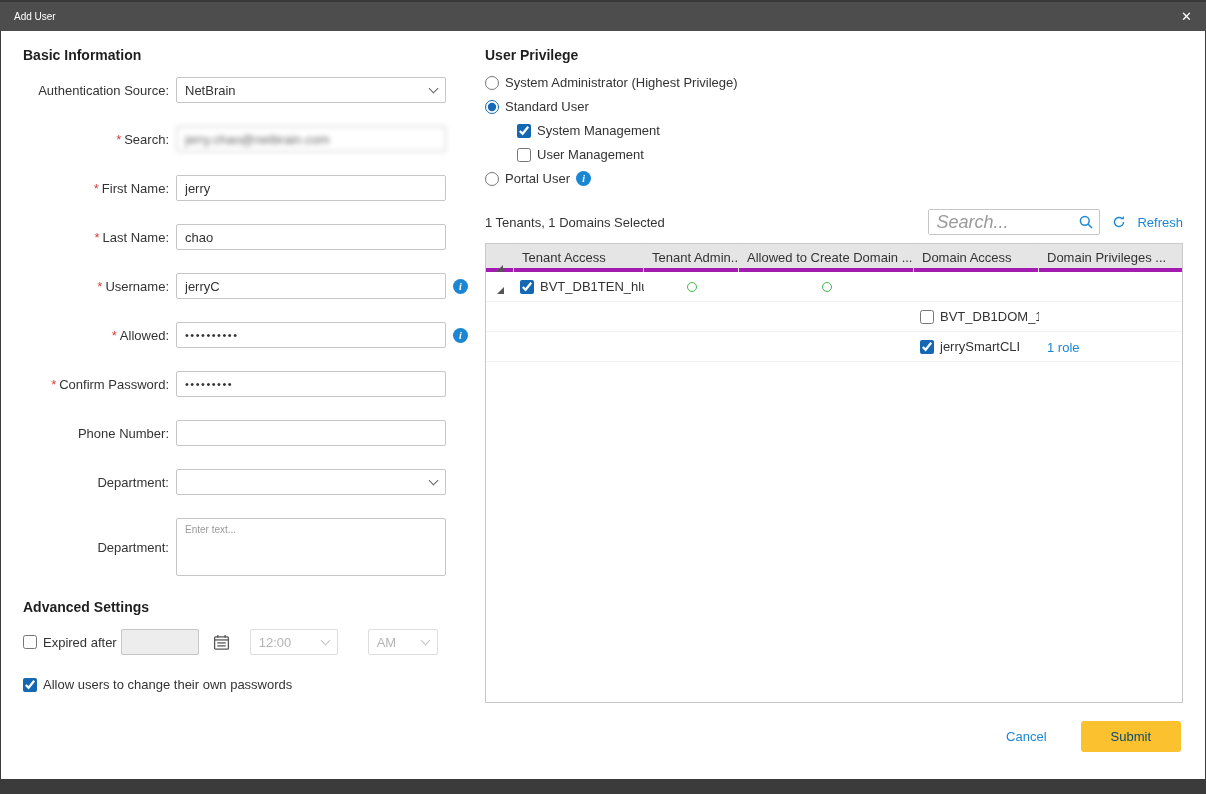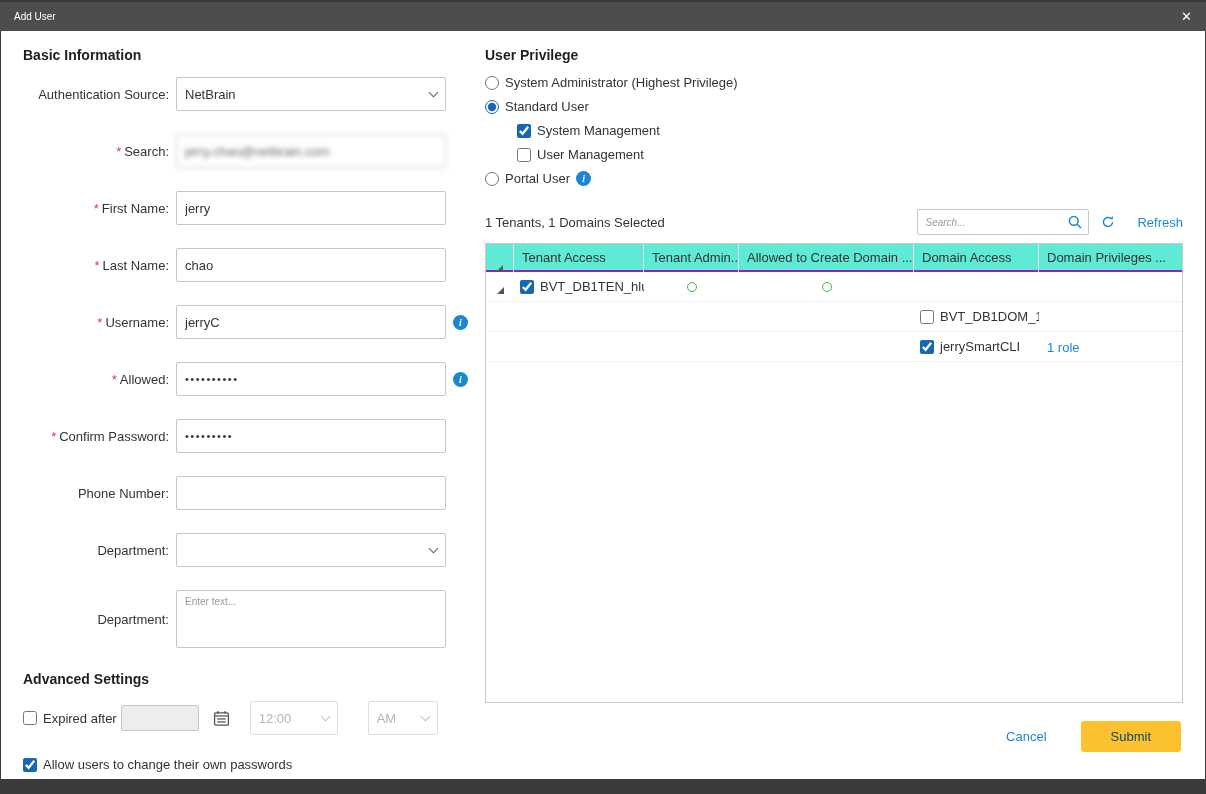--- a/index.html
+++ b/index.html
@@ -10,21 +10,21 @@
   .title{color:#fff;font-size:10px}
   .close{color:#fff;font-size:13px;cursor:pointer;line-height:1}
   .dialog-body{height:748px;background:#fff;margin:0 1px;display:flex;padding:16px 22px 0 22px;overflow:hidden}
 
   
   .left-col{width:446px;flex:none}
   h2.sec{font-size:14px;font-weight:700;color:#1f1f1f;margin-bottom:14px}
   .frow{display:flex;align-items:center;margin-bottom:23px}
   .flabel{width:146px;text-align:right;margin-right:7px;font-size:13px;color:#333;flex:none}
   .req{color:#d43f3a;margin-right:3px}
-  .txt,.sel{width:270px;height:26px;border:1px solid #c6c6c6;border-radius:2px;font-size:13px;color:#333;padding:16px 8px;background:#fff;font-family:inherit}
+  .txt,.sel{width:270px;height:26px;border:1px solid #c6c6c6;border-radius:2px;font-size:13px;color:#333;padding:8px 8px;background:#fff;font-family:inherit}
   .txt::placeholder{color:#9a9a9a}
   .sel{display:flex;align-items:center;justify-content:space-between;cursor:pointer}
   .chev{width:7px;height:7px;border-right:1.5px solid #666;border-bottom:1.5px solid #666;transform:rotate(45deg);margin-top:-4px;flex:none}
   .sel.dis{color:#b5b5b5;border-color:#dedede;cursor:default}
   .sel.dis .chev{border-color:#c4c4c4}
   .blurred{filter:blur(2.5px);color:#666}
   .pw{letter-spacing:1.5px;font-size:11px}
   .info{display:inline-flex;align-items:center;justify-content:center;width:15px;height:15px;border-radius:50%;background:#1b87d3;color:#fff;font-size:10px;font-weight:700;font-style:italic;margin-left:7px;flex:none;font-family:"Liberation Serif",serif;cursor:pointer}
   .ta{width:270px;height:58px;border:1px solid #c6c6c6;border-radius:2px;font-size:10px;color:#333;padding:5px 8px;resize:none;font-family:inherit}
   .ta::placeholder{color:#9a9a9a}
@@ -37,29 +37,29 @@
   .ampm{width:70px;margin-left:30px}
 
   
   .right-col{flex:1;margin-left:16px;display:flex;flex-direction:column;min-width:0}
   .prow{display:flex;align-items:center;margin-bottom:9px;font-size:13px;color:#333;line-height:15px}
   .sub{margin-left:32px}
   .tbar{display:flex;align-items:center;justify-content:space-between;margin-top:14px;margin-bottom:8px}
   .summary{font-size:13px;color:#333}
   .bar-right{display:flex;align-items:center;gap:12px}
   .searchbox{display:flex;align-items:center;width:172px;height:26px;border:1px solid #c6c6c6;border-radius:2px;background:#fff}
-  .searchbox input{flex:1;min-width:0;border:none;outline:none;height:100%;padding:0 7px;font-size:10px;font-family:inherit;color:#333}
+  .searchbox input{flex:1;min-width:0;border:none;outline:none;height:100%;padding:0 7px;font-size:18px;font-family:inherit;color:#333}
   .searchbox input::placeholder{color:#9a9a9a;font-style:italic}
   .search-ic{width:26px;height:100%;display:flex;align-items:center;justify-content:center;cursor:pointer;flex:none}
-  .refresh{display:flex;align-items:center;gap:22px;color:#1b87d3;font-size:13px;cursor:pointer;text-decoration:none}
+  .refresh{display:flex;align-items:center;gap:11px;color:#1b87d3;font-size:13px;cursor:pointer;text-decoration:none}
 
   
   .grid{border:1px solid #c9c9c9;height:460px;overflow:hidden;background:#fff}
   .trow{display:grid;grid-template-columns:28px 130px 95px 175px 125px 1fr;align-items:center}
-  .g-head{height:28px;background:#5eead4;border-bottom:2px solid #a21caf}
+  .g-head{height:28px;background:#e5e5e5;border-bottom:4px solid #a21caf}
   .g-head .gc{font-size:13px;color:#333;padding:0 8px;white-space:nowrap;overflow:hidden;height:28px;line-height:27px;border-right:1px solid #e4e4e4;cursor:pointer}
   .g-head .gc:last-child{border-right:none}
   .g-head .c0{padding:0}
   .g-body .trow{height:30px;border-bottom:1px solid #f1f1f1}
   .gc{overflow:hidden}
   .c0{display:flex;align-items:flex-end;justify-content:center;height:100%;padding-bottom:7px}
   .g-head .c0{align-items:flex-end}
   .cell-name{display:flex;align-items:center;padding:0 4px 0 6px;font-size:13px;color:#333;white-space:nowrap}
   .center{display:flex;justify-content:center}
   .ring{width:10px;height:10px;border:1.5px solid #41b64a;border-radius:50%;cursor:pointer}

